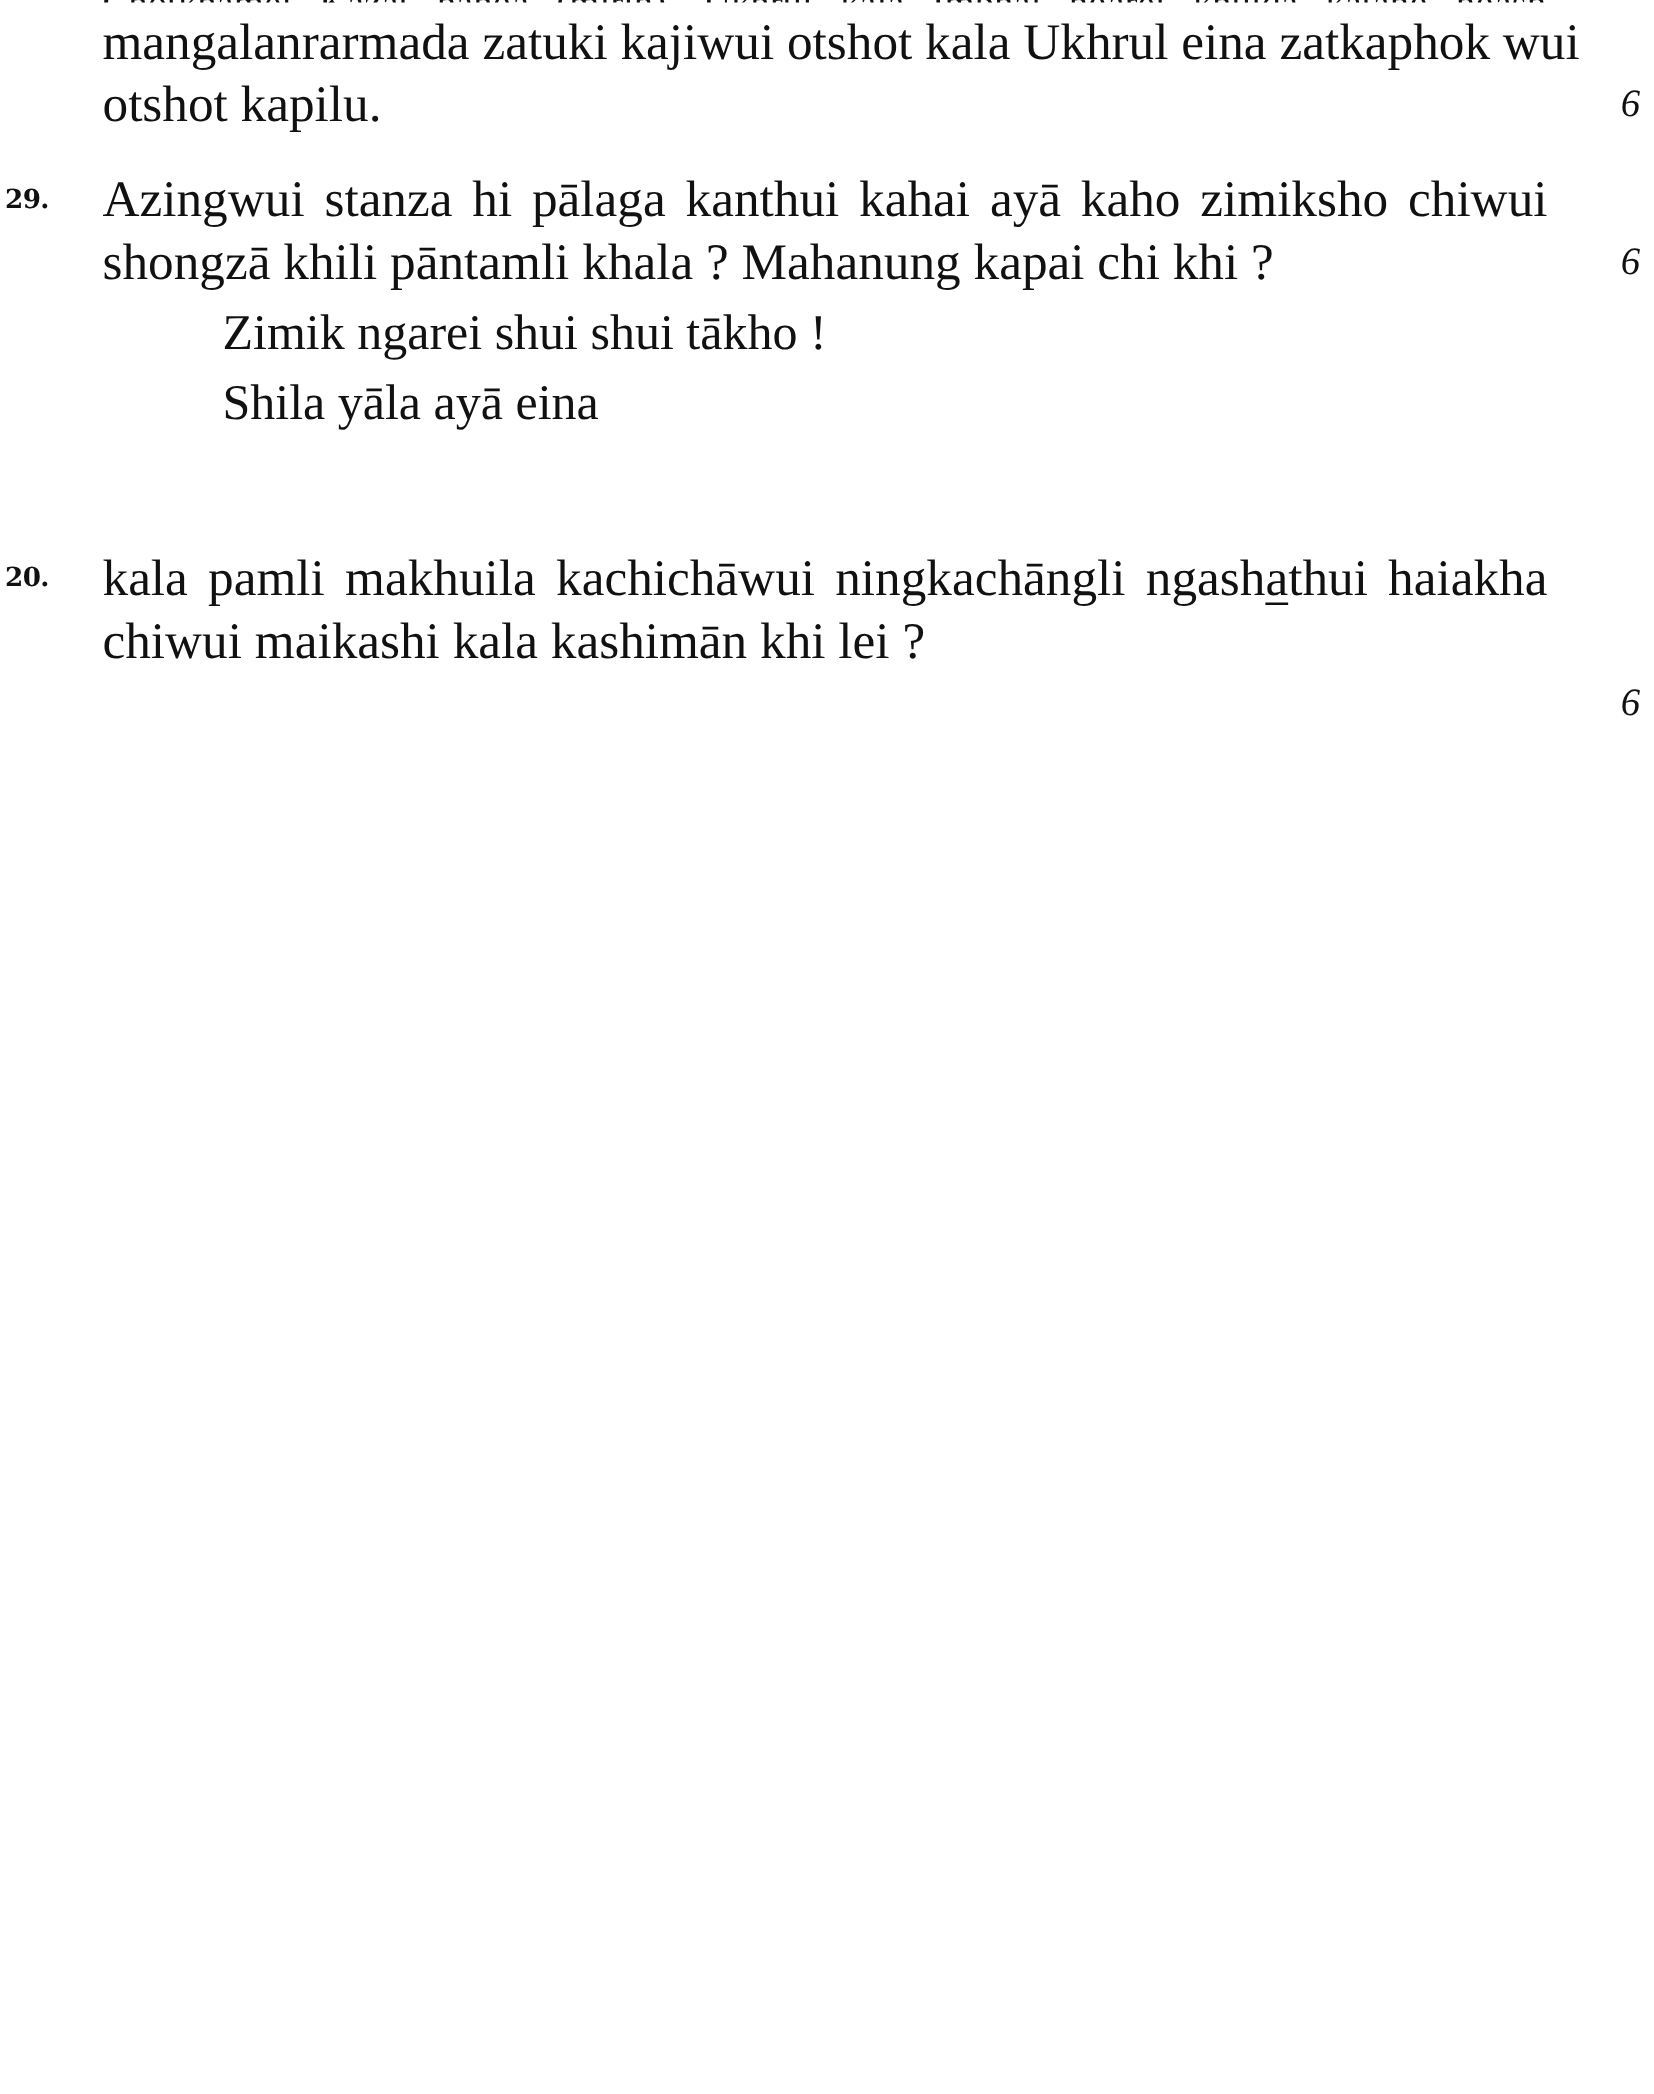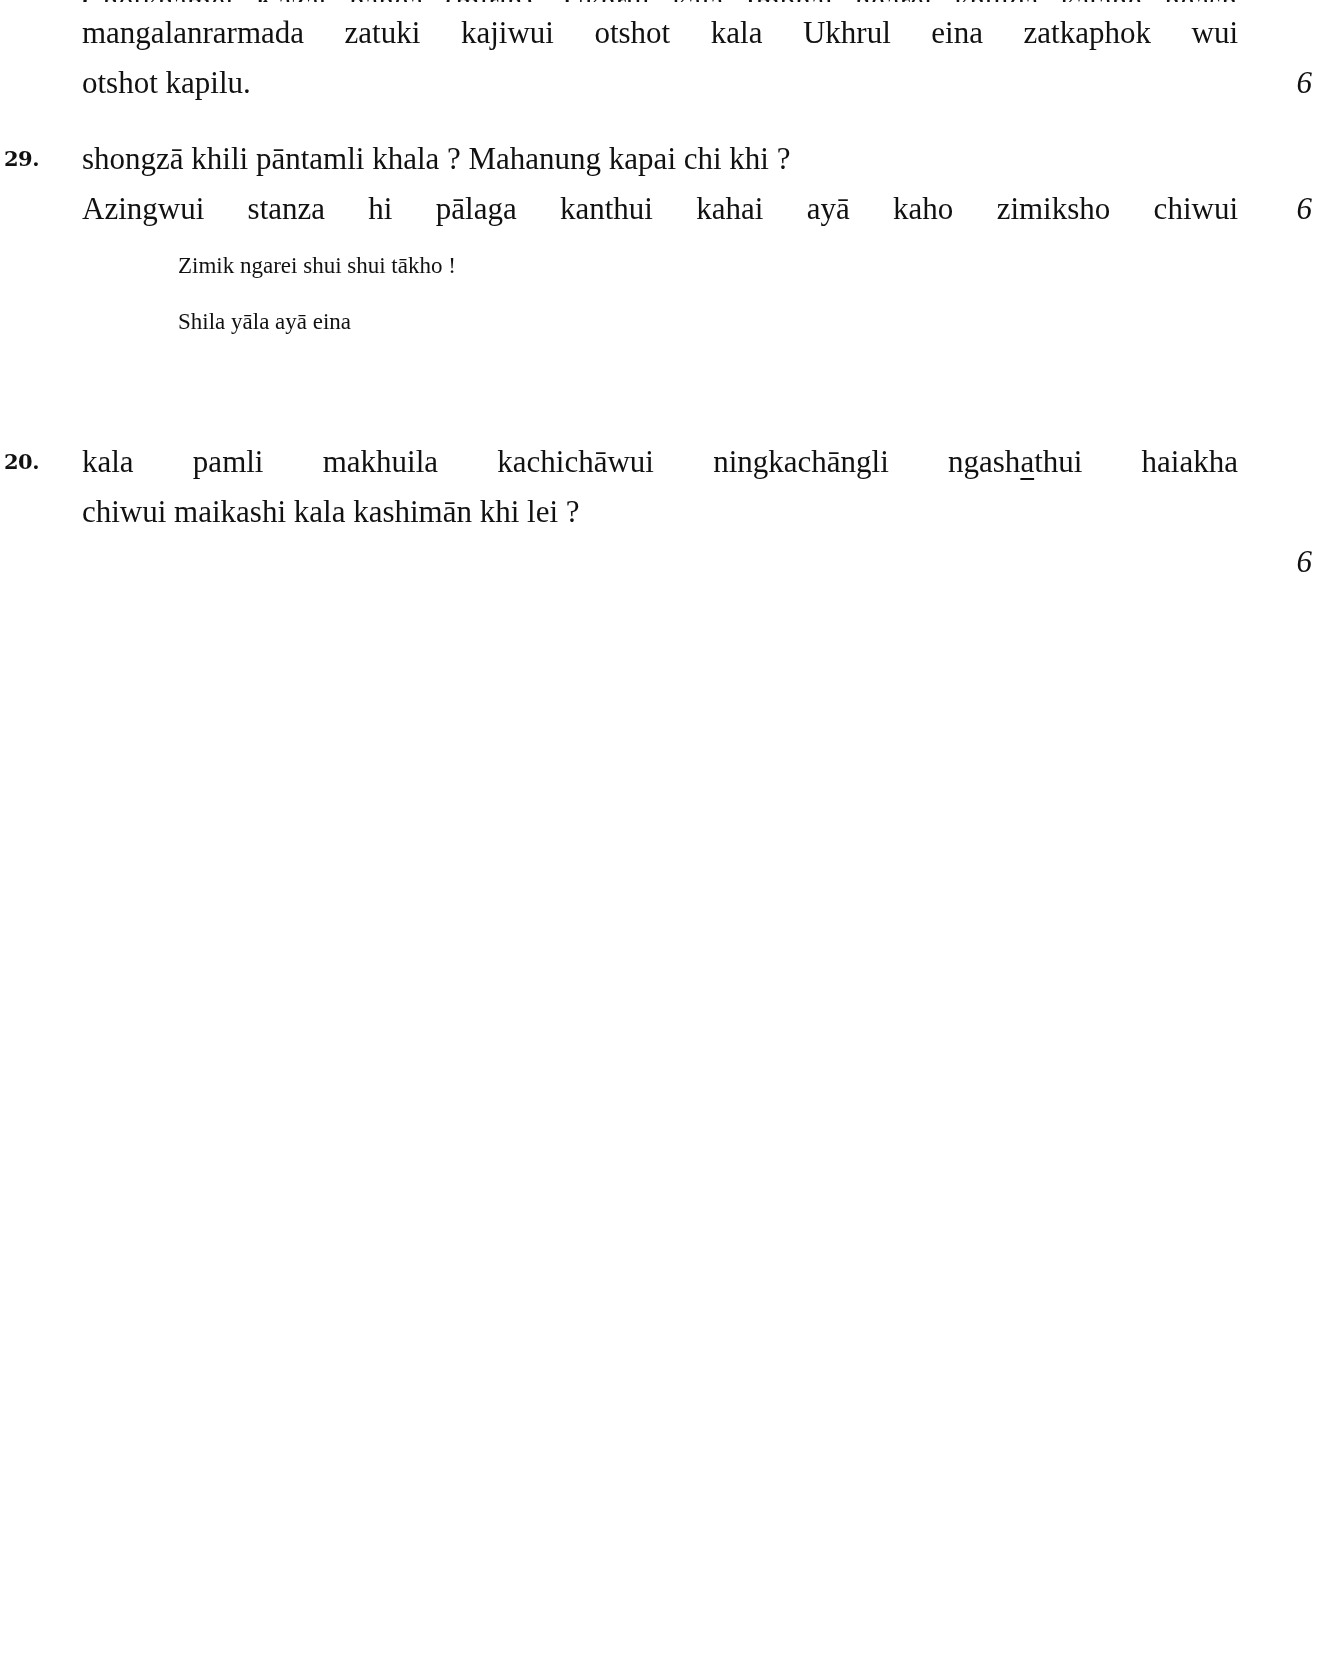--- a/index.html
+++ b/index.html
@@ -52,21 +52,21 @@
     letter-spacing: -0.5px;
   }
   .q-body {
     position: absolute;
     left: 82px;
     top: 0;
     width: 1156px;
   }
   .q-line {
     display: block;
-    font-size: 31px;
+    font-size: 41px;
     line-height: 50px;
     height: 50px;
     white-space: nowrap;
     text-align: justify;
     text-align-last: justify;
   }
   .q-line.last {
     text-align: right;
     text-align-last: left;
   }
@@ -76,21 +76,21 @@
     font-style: italic;
     font-size: 31px;
     line-height: 50px;
   }
   .stanza {
     position: absolute;
     left: 178px;
   }
   .stanza-line {
     display: block;
-    font-size: 23px;
+    font-size: 40px;
     line-height: 56px;
     height: 56px;
     white-space: nowrap;
   }
   .ul {
     text-decoration: underline;
     text-decoration-thickness: 2px;
     text-underline-offset: 6px;
   }
 </style>
@@ -105,22 +105,22 @@
     <div class="q-body">
       <span class="q-line">mangalanrarmada zatuki kajiwui otshot kala Ukhrul eina zatkaphok wui</span>
       <span class="q-line last">otshot kapilu.</span>
     </div>
     <span class="marks" style="top:50px;">6</span>
   </div>
 
   <div class="question" style="top:134px;">
     <span class="q-number">29.</span>
     <div class="q-body">
+      <span class="q-line">Azingwui stanza hi pālaga kanthui kahai ayā kaho zimiksho chiwui</span>
       <span class="q-line last">shongzā khili pāntamli khala ? Mahanung kapai chi khi ?</span>
-      <span class="q-line">Azingwui stanza hi pālaga kanthui kahai ayā kaho zimiksho chiwui</span>
     </div>
     <span class="marks" style="top:50px;">6</span>
   </div>
 
   <div class="stanza" style="top:238px;">
     <span class="stanza-line">Zimik ngarei shui shui tākho !</span>
     <span class="stanza-line">Shila yāla ayā eina</span>
   </div>
 
   <div class="question" style="top:437px;">

